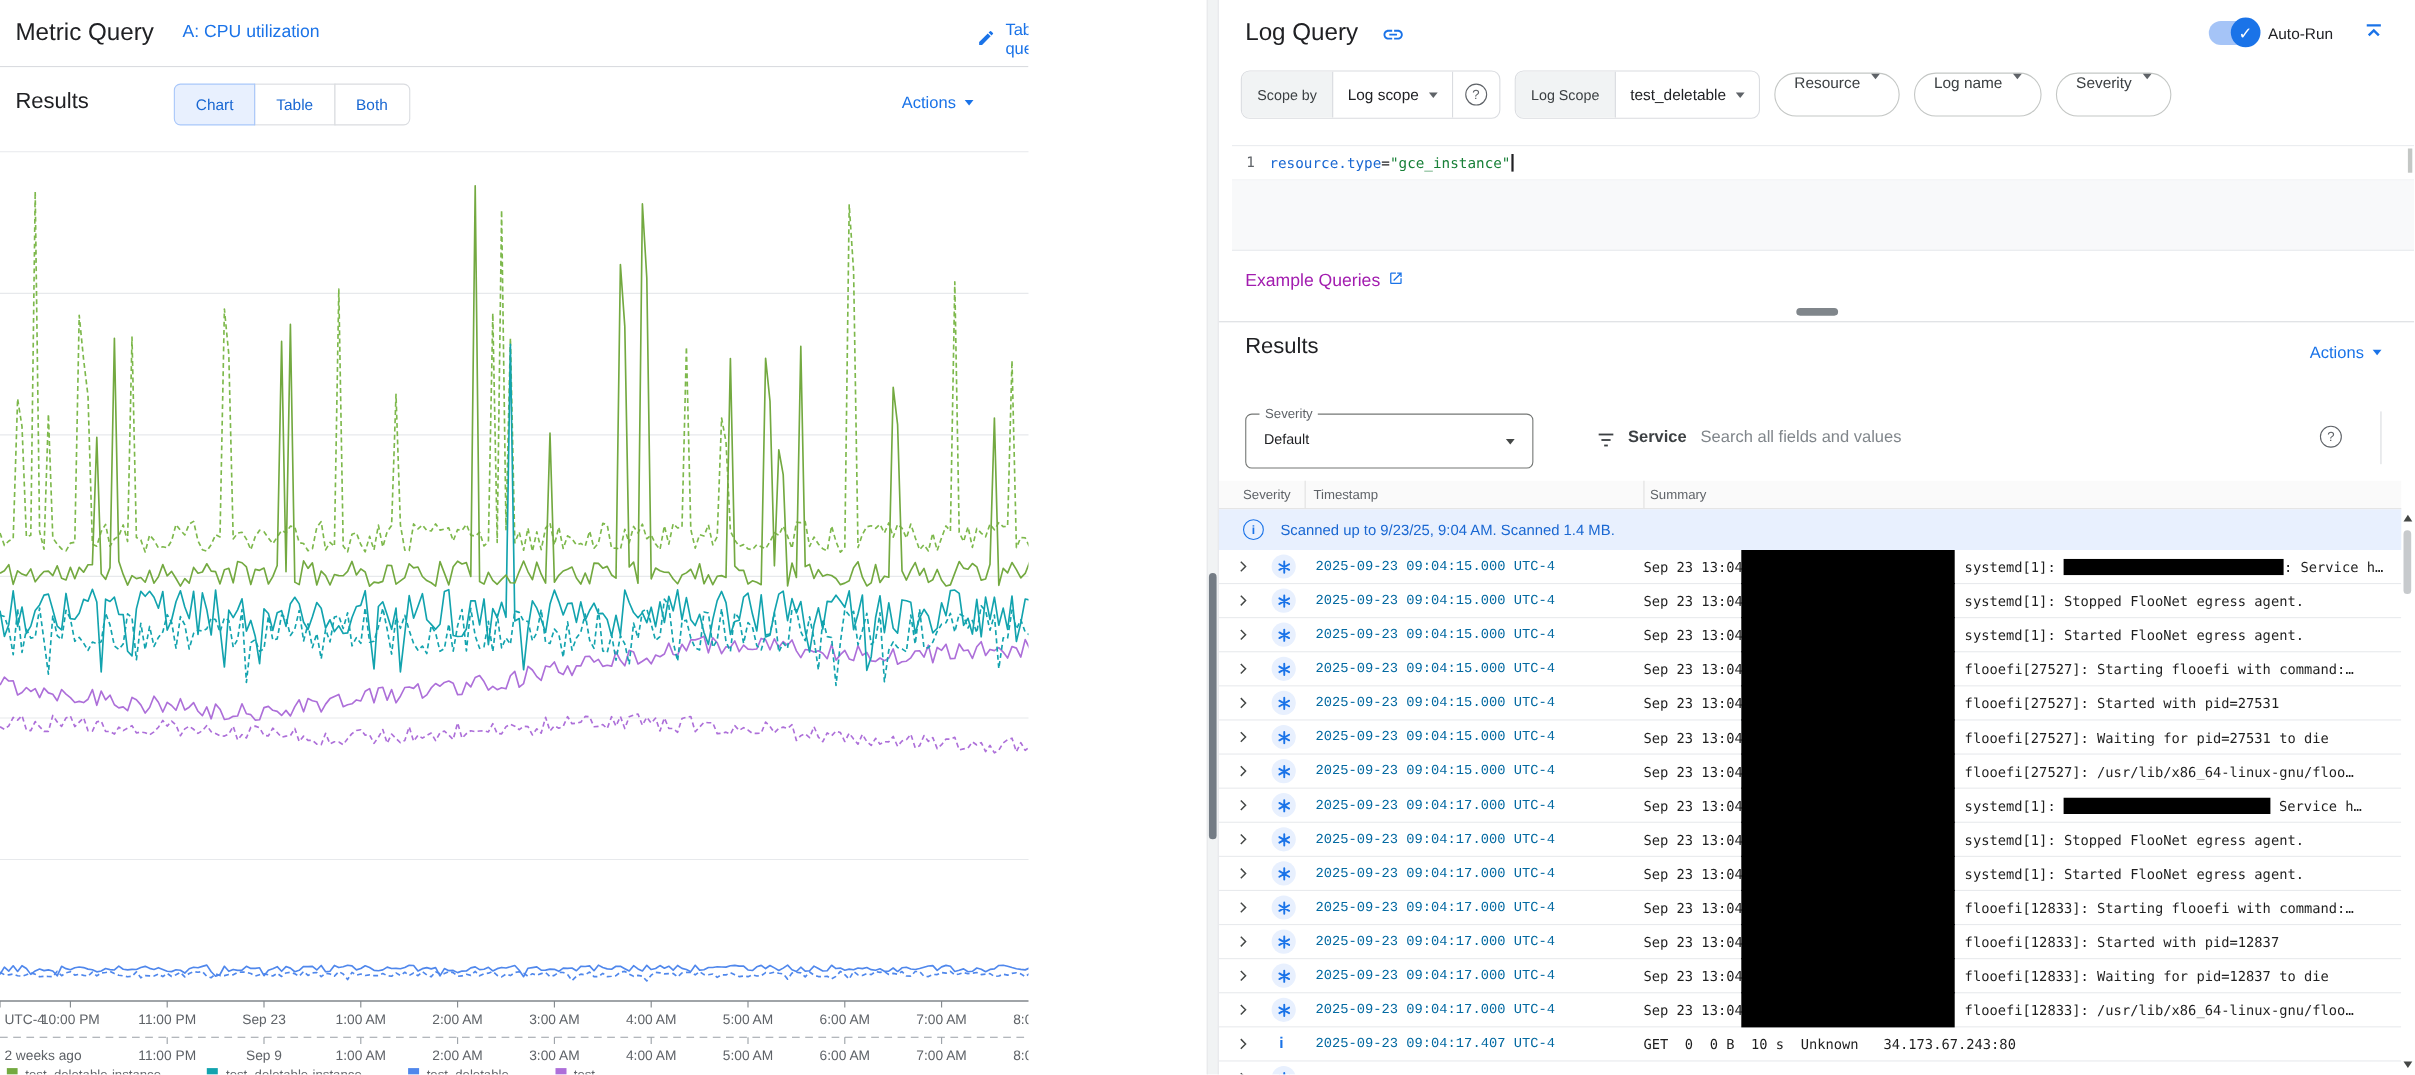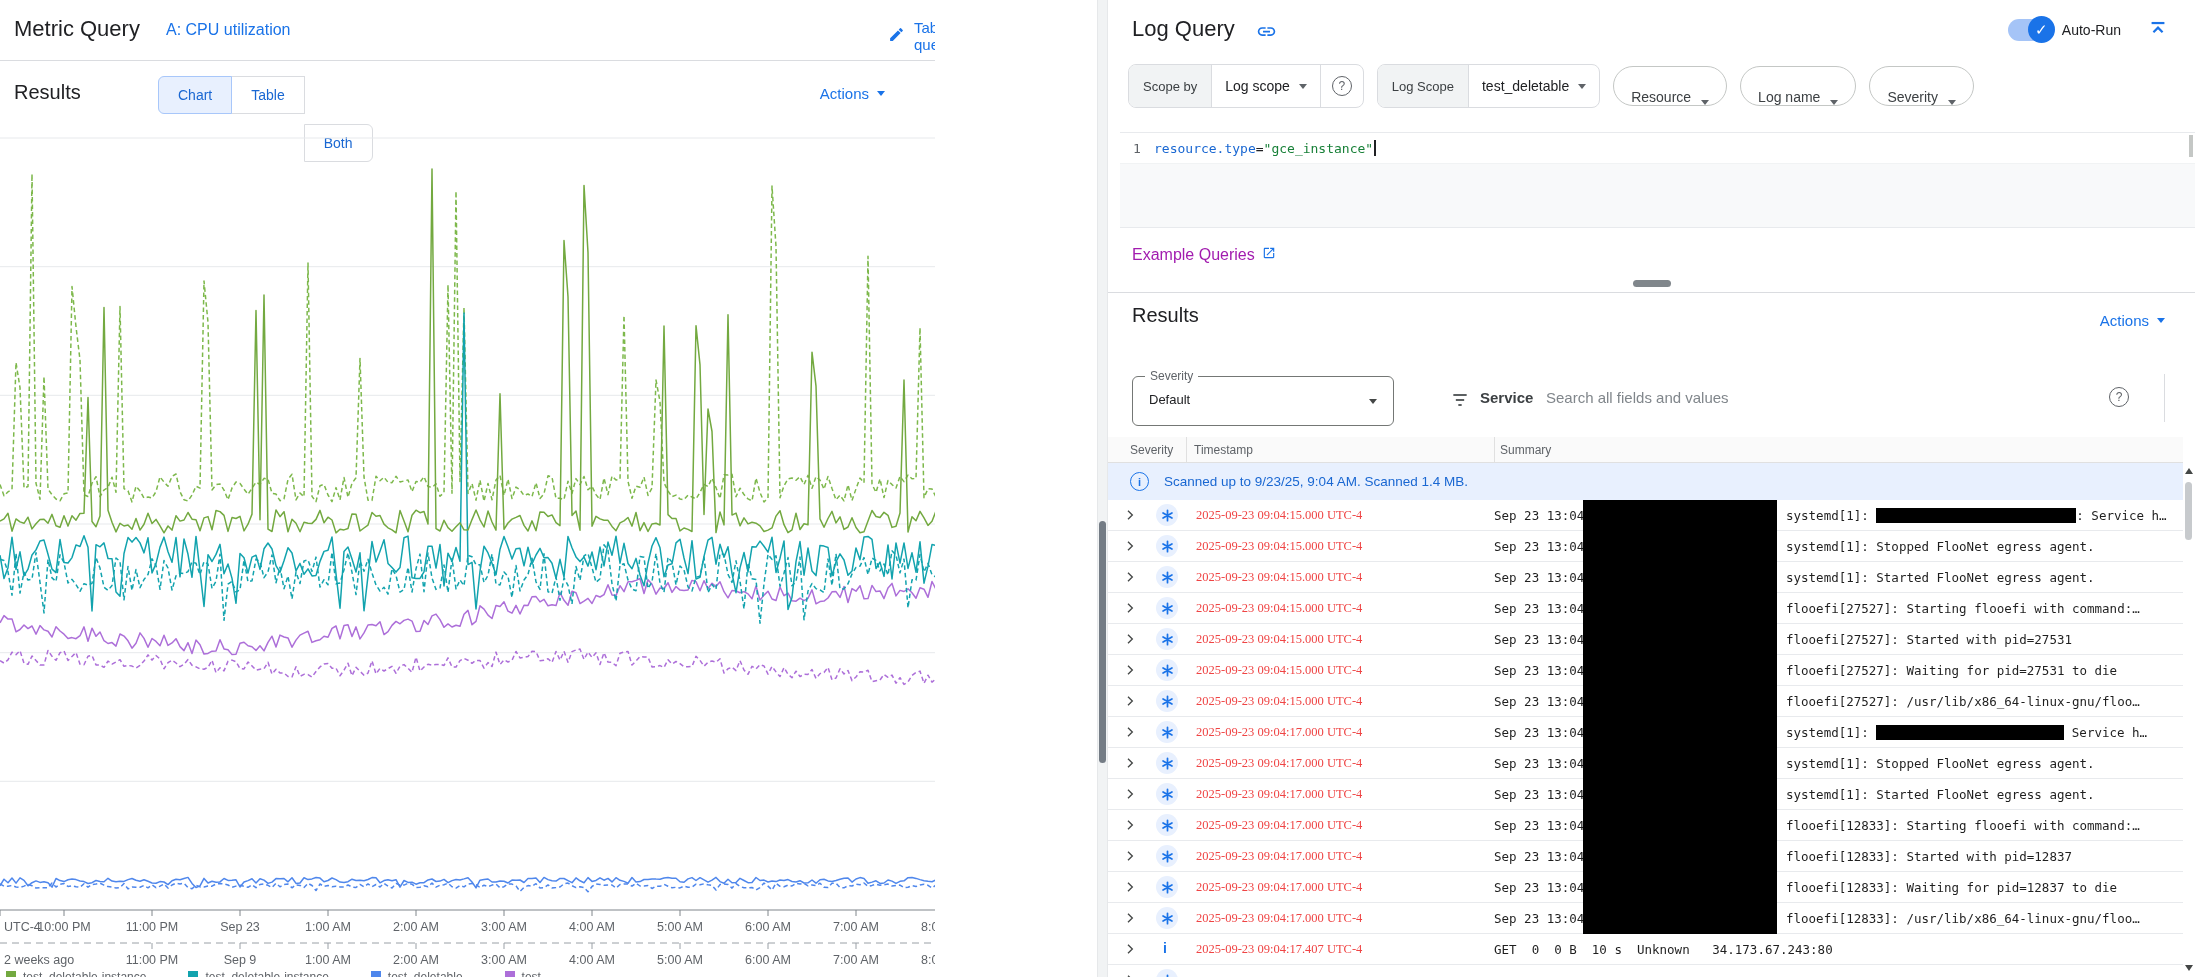--- a/index.html
+++ b/index.html
@@ -14,21 +14,21 @@
   .lp-query-chip{position:absolute;left:166px;top:21px;font-size:16px;font-weight:500;color:#1a73e8;cursor:pointer;text-decoration:none;}
   .edit-queries{position:absolute;left:888px;top:19px;display:flex;align-items:center;gap:9px;color:#1a73e8;font-size:15px;font-weight:500;cursor:pointer;text-decoration:none;}
   .lp-vsep{position:absolute;left:1032px;top:15px;height:30px;border-left:1px solid #dadce0;}
   .icon-btn{background:none;border:none;padding:0;cursor:pointer;}
   .lp-collapse{position:absolute;left:1050px;top:18px;}
   .lp-results-bar{position:absolute;top:61px;left:0;right:0;height:70px;}
   .lp-results-title{position:absolute;left:14px;top:20px;font-size:20px;font-weight:400;color:#202124;margin:0;}
   .tab-group{position:absolute;left:118px;top:15px;display:flex;padding-left:40px;}
   .tab{height:38px;padding:0 19px;font-size:14px;font-weight:500;color:#1967d2;background:#fff;border:1px solid #dadce0;margin-left:-1px;display:flex;align-items:center;cursor:pointer;font-family:inherit;}
   .tab:first-child{border-radius:6px 0 0 6px;margin-left:0;}
-  .tab:last-child{border-radius:0 6px 6px 0;margin-top:48px;}
+  .tab:last-child{border-radius:0 6px 6px 0;}
   .tab.selected{background:#e8f0fe;border-color:#a8c7fa;z-index:1;}
   .actions-link{position:absolute;right:50px;top:24px;color:#1a73e8;font-size:15px;font-weight:500;display:flex;align-items:center;gap:8px;cursor:pointer;text-decoration:none;}
   .chart-wrap{position:absolute;top:131px;left:0;width:1097px;height:846px;overflow:hidden;}
   .legend-strip{position:absolute;top:839px;left:6px;right:4px;height:7px;overflow:hidden;display:flex;gap:26px;}
   .legend-item{display:flex;align-items:flex-start;gap:7px;font-size:12px;color:#5f6368;white-space:nowrap;cursor:pointer;}
   .legend-chip{width:10px;height:10px;flex:none;margin-top:1px;}
 
   
   .panel-divider{position:absolute;left:1097px;top:0;width:11px;height:977px;background:#f1f3f4;border-left:1px solid #e6e8ea;border-right:1px solid #e6e8ea;box-sizing:border-box;cursor:col-resize;}
   .divider-handle{position:absolute;left:1px;top:521px;width:7px;height:242px;border-radius:4px;background:#747c85;}
@@ -43,21 +43,21 @@
   .switch .knob{position:absolute;right:-3px;top:-3px;width:27px;height:27px;border-radius:50%;background:#1a73e8;color:#fff;display:flex;align-items:center;justify-content:center;font-size:15px;}
   .rp-collapse{position:absolute;right:26px;top:18px;}
 
   .rp-toolbar{position:absolute;top:62px;left:20px;right:8px;height:48px;display:flex;align-items:center;gap:13px;}
   .ctrl-group{display:flex;align-items:stretch;border:1px solid #dadce0;border-radius:8px;height:44px;overflow:hidden;background:#fff;box-sizing:border-box;}
   .seg-label{background:#f1f3f4;padding:0 14px;font-size:13px;color:#3c4043;display:flex;align-items:center;border-right:1px solid #dadce0;}
   .seg-value{padding:0 13px;font-size:14px;color:#202124;display:flex;align-items:center;gap:9px;cursor:pointer;}
   .seg-value .caret{color:#5f6368;}
   .seg-help{width:42px;display:flex;align-items:center;justify-content:center;border-left:1px solid #dadce0;cursor:pointer;}
   .help-circle{width:18px;height:18px;border:1.6px solid #5f6368;border-radius:50%;color:#5f6368;font-size:12px;display:flex;align-items:center;justify-content:center;}
-  .pill{height:40px;border:1px solid #c4c7c5;border-radius:20px;padding:0 17px;font-size:14px;color:#3c4043;display:flex;align-items:flex-end;gap:10px;background:#fff;cursor:pointer;font-family:inherit;}
+  .pill{height:40px;border:1px solid #c4c7c5;border-radius:20px;padding:0 17px;font-size:14px;color:#3c4043;display:flex;align-items:flex-start;gap:10px;background:#fff;cursor:pointer;font-family:inherit;}
   .pill .caret{color:#5f6368;}
 
   .editor{position:absolute;top:132px;left:12px;right:0;height:94px;background:#f8f9fa;border-top:1px solid #e8eaed;border-bottom:1px solid #e8eaed;}
   .editor-line{height:30px;background:#fff;display:flex;align-items:center;border-bottom:1px solid #f1f3f4;}
   .gutter{width:34px;padding-left:13px;font-family:"DejaVu Sans Mono",monospace;font-size:13px;color:#5f6368;box-sizing:border-box;}
   .code{font-family:"DejaVu Sans Mono",monospace;font-size:13px;white-space:pre;}
   .tok-field{color:#1967d2;} .tok-op{color:#202124;} .tok-str{color:#188038;}
   .cursor{display:inline-block;width:2px;height:16px;background:#202124;margin-left:1px;vertical-align:-3px;}
   .editor-scroll{position:absolute;top:2px;right:2px;width:4px;height:22px;background:#c4c7c5;}
 
@@ -85,21 +85,21 @@
 
   .scan-banner{position:absolute;top:463px;left:0;right:12px;height:37px;background:#e8f0fe;display:flex;align-items:center;padding-left:22px;gap:15px;box-sizing:border-box;}
   .info-circle{width:17px;height:17px;border:1.6px solid #1a73e8;border-radius:50%;color:#1a73e8;font-size:11px;font-weight:bold;display:flex;align-items:center;justify-content:center;flex:none;}
   .scan-text{font-size:13.5px;color:#1967d2;}
 
   #log-rows{position:absolute;top:500px;left:0;right:12px;bottom:0;overflow:hidden;}
   .log-row{position:relative;height:30px;border-bottom:1px solid #e8eaed;cursor:pointer;}
   .lr-chevron{position:absolute;left:14px;top:7px;}
   .sev-circle{position:absolute;left:48px;top:4px;width:22px;height:22px;border-radius:50%;background:#e8f0fe;display:flex;align-items:center;justify-content:center;}
   .sev-i{position:absolute;left:55px;top:6px;color:#1a73e8;font-weight:bold;font-size:14px;}
-  .lr-ts{position:absolute;left:88px;top:8px;font-family:Liberation Serif, serif;font-size:12.5px;color:#ef4444;white-space:pre;}
+  .lr-ts{position:absolute;left:88px;top:8px;font-family:Liberation Mono, monospace;font-size:12.5px;color:#0369a1;white-space:pre;}
   .lr-prefix{position:absolute;left:386px;top:8px;font-family:"DejaVu Sans Mono",monospace;font-size:12.5px;color:#1f1f1f;white-space:pre;}
   .lr-host-redact{position:absolute;left:475px;top:-1px;width:194px;height:32px;background:#000;z-index:2;}
   .lr-msg{position:absolute;left:678px;right:4px;top:8px;font-family:"DejaVu Sans Mono",monospace;font-size:12.5px;color:#1f1f1f;white-space:pre;overflow:hidden;}
   .lr-msg.nohost{left:386px;}
   .inline-redact{display:inline-block;height:15px;background:#000;vertical-align:-3px;}
 
   .results-scrollbar{position:absolute;right:0;top:440px;bottom:0;width:12px;}
   .sb-up{position:absolute;top:28px;left:2px;width:0;height:0;border-left:4px solid transparent;border-right:4px solid transparent;border-bottom:6px solid #444746;}
   .sb-thumb{position:absolute;top:42px;left:2px;width:7px;height:58px;background:#c7cacd;border-radius:4px;cursor:pointer;}
   .sb-down{position:absolute;bottom:6px;left:2px;width:0;height:0;border-left:4px solid transparent;border-right:4px solid transparent;border-top:6px solid #444746;}

